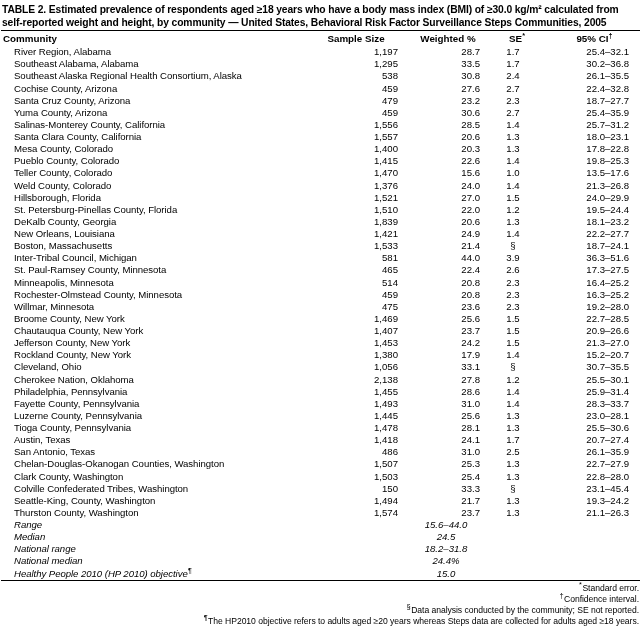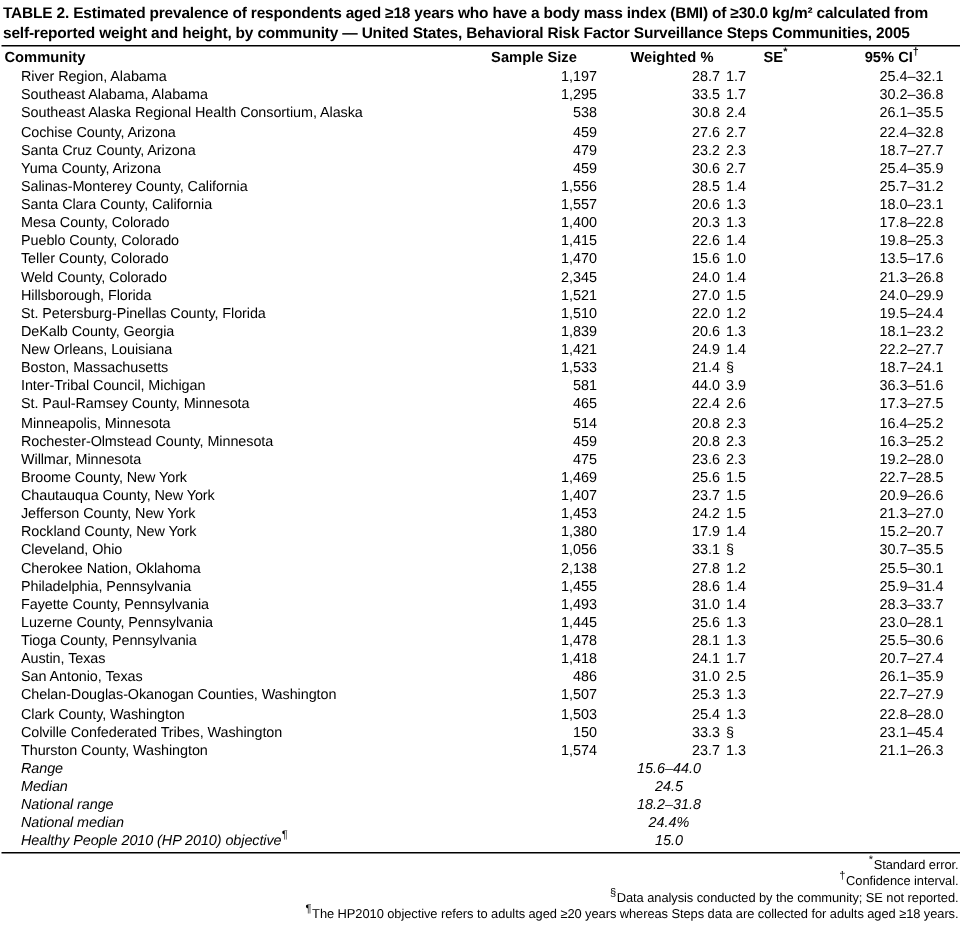--- a/index.html
+++ b/index.html
@@ -82,21 +82,21 @@
     white-space: nowrap;
     font-size: 9.6px;
   }
   table.tbl td.comm {
     text-align: left;
     padding-left: 14px;
     letter-spacing: -0.05px;
   }
   table.tbl td.n  { padding-right: 14px; text-align: right; }
   table.tbl td.wt { padding-right: 4px;  text-align: right; }
-  table.tbl td.se { padding-right: 8px;  text-align: left; }
+  table.tbl td.se { padding-right: 8px;  text-align: center; }
   table.tbl td.ci { padding-right: 10px; text-align: right; }
 
   
   tr.summary td {
     font-style: italic;
   }
   tr.summary td.comm { font-style: italic; }
   tr.summary td.wt {
     text-align: center;
     padding-right: 4px;
@@ -222,21 +222,21 @@
         </tr>
         <tr>
           <td class="comm">Teller County, Colorado</td>
           <td class="n">1,470</td>
           <td class="wt">15.6</td>
           <td class="se">1.0</td>
           <td class="ci">13.5–17.6</td>
         </tr>
         <tr>
           <td class="comm">Weld County, Colorado</td>
-          <td class="n">2,345</td>
+          <td class="n">1,376</td>
           <td class="wt">24.0</td>
           <td class="se">1.4</td>
           <td class="ci">21.3–26.8</td>
         </tr>
         <tr>
           <td class="comm">Hillsborough, Florida</td>
           <td class="n">1,521</td>
           <td class="wt">27.0</td>
           <td class="se">1.5</td>
           <td class="ci">24.0–29.9</td>
@@ -401,20 +401,27 @@
           <td class="wt">25.4</td>
           <td class="se">1.3</td>
           <td class="ci">22.8–28.0</td>
         </tr>
         <tr>
           <td class="comm">Colville Confederated Tribes, Washington</td>
           <td class="n">150</td>
           <td class="wt">33.3</td>
           <td class="se">§</td>
           <td class="ci">23.1–45.4</td>
+        </tr>
+        <tr>
+          <td class="comm">Seattle-King, County, Washington</td>
+          <td class="n">1,494</td>
+          <td class="wt">21.7</td>
+          <td class="se">1.3</td>
+          <td class="ci">19.3–24.2</td>
         </tr>
         <tr>
           <td class="comm">Thurston County, Washington</td>
           <td class="n">1,574</td>
           <td class="wt">23.7</td>
           <td class="se">1.3</td>
           <td class="ci">21.1–26.3</td>
         </tr>
         <tr class="summary">
           <td class="comm"><span>Range</span></td>

